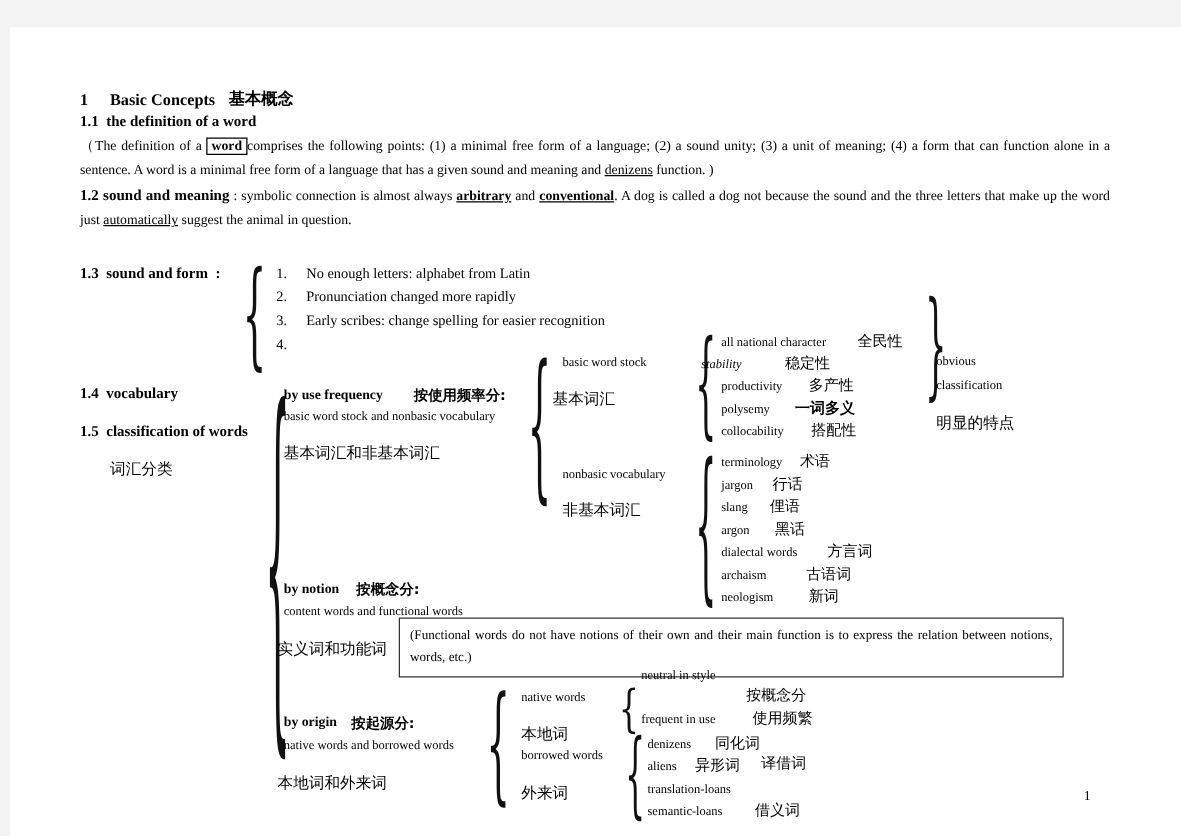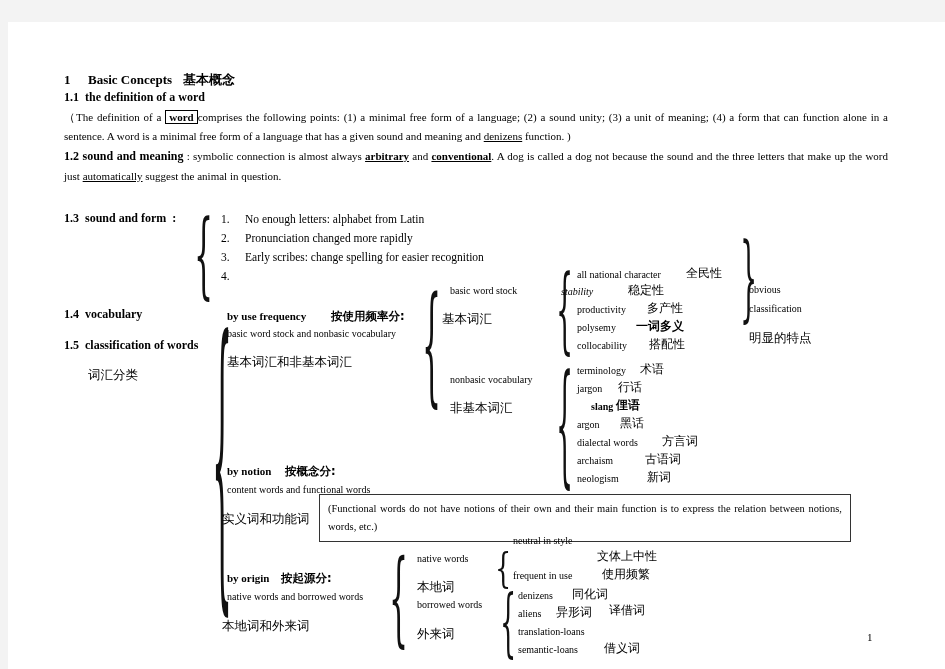--- a/index.html
+++ b/index.html
@@ -159,22 +159,22 @@
   <div class="t s125 cn" style="left:741px; top:297px;">明显的特点</div>
 
   <div class="brace" style="left:548px; top:337px; font-size:30px; transform: scale(0.9, 4.4);">{</div>
 
   <div class="t s105 en" style="left:569px; top:343px;">terminology</div>
   <div class="t s12 cn" style="left:632px; top:341px;">术语</div>
 
   <div class="t s105 en" style="left:569px; top:361px;">jargon</div>
   <div class="t s12 cn" style="left:610px; top:359px;">行话</div>
 
-  <div class="t s105 en" style="left:583px; top:379px;font-weight:bold;">slang</div>
-  <div class="t s12 cn" style="left:608px; top:377px;font-weight:bold;">俚语</div>
+  <div class="t s105 en" style="left:569px; top:379px;">slang</div>
+  <div class="t s12 cn" style="left:608px; top:377px;">俚语</div>
 
   <div class="t s105 en" style="left:569px; top:397px;">argon</div>
   <div class="t s12 cn" style="left:612px; top:395px;">黑话</div>
 
   <div class="t s105 en" style="left:569px; top:415px;">dialectal words</div>
   <div class="t s12 cn" style="left:654px; top:413px;">方言词</div>
 
   <div class="t s105 en" style="left:569px; top:433px;">archaism</div>
   <div class="t s12 cn" style="left:637px; top:431px;">古语词</div>
 
@@ -197,21 +197,21 @@
 
   <div class="t s105 en" style="left:409px; top:531px;">native words</div>
   <div class="t s125 cn" style="left:409px; top:546px;">本地词</div>
 
   <div class="t s105 en" style="left:409px; top:577px;">borrowed words</div>
   <div class="t s125 cn" style="left:409px; top:593px;">外来词</div>
 
   <div class="brace" style="left:487px; top:526px; font-size:30px; transform: scale(0.85, 1.35);">{</div>
 
   <div class="t s105 en" style="left:505px; top:513px;">neutral in style</div>
-  <div class="t s12 cn" style="left:589px; top:528px;">文体上中性</div>
+  <div class="t s12 cn" style="left:589px; top:528px;">按概念分</div>
 
   <div class="t s105 en" style="left:505px; top:548px;">frequent in use</div>
   <div class="t s12 cn" style="left:594px; top:546px;">使用频繁</div>
 
   <div class="brace" style="left:492px; top:563px; font-size:30px; transform: scale(0.85, 2.5);">{</div>
 
   <div class="t s105 en" style="left:510px; top:568px;">denizens</div>
   <div class="t s12 cn" style="left:564px; top:566px;">同化词</div>
 
   <div class="t s105 en" style="left:510px; top:586px;">aliens</div>

